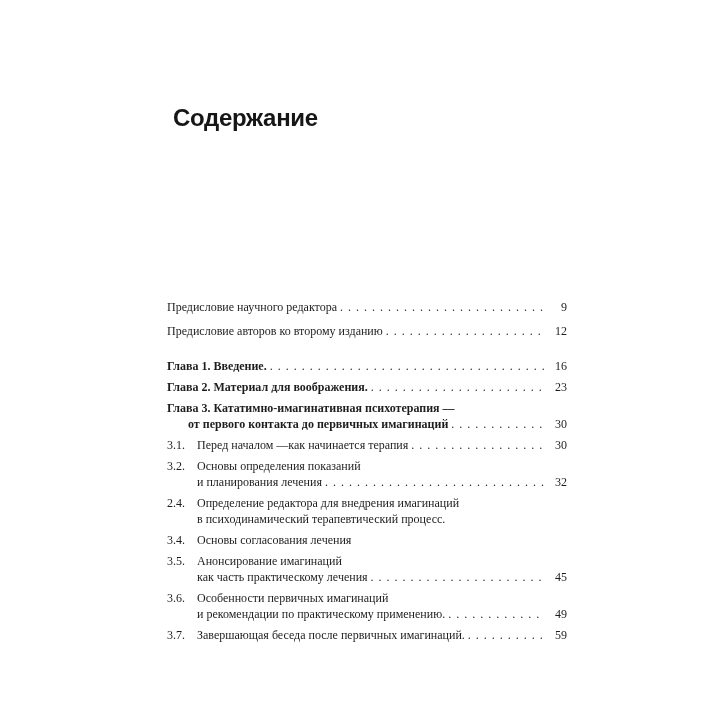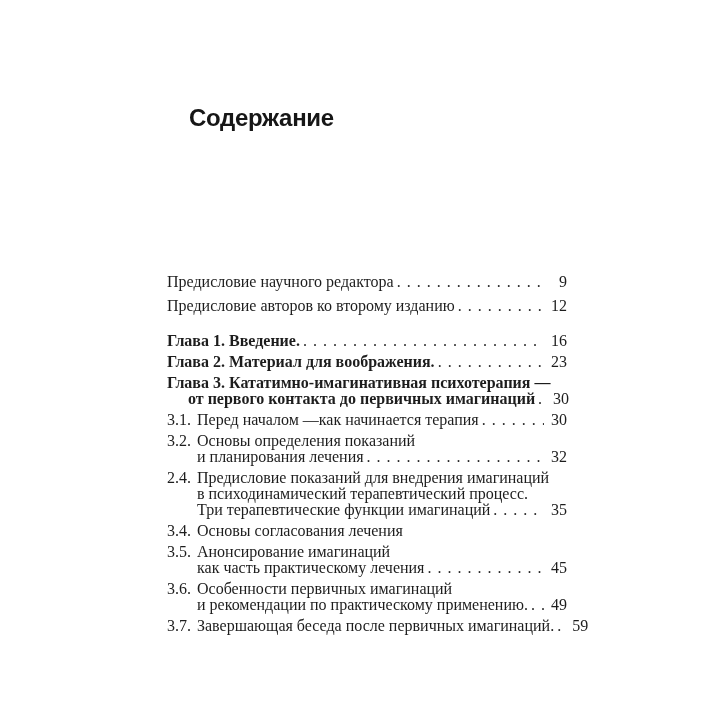--- a/index.html
+++ b/index.html
@@ -11,35 +11,35 @@
     position: relative;
     width: 720px;
     height: 720px;
     background: #ffffff;
     overflow: hidden;
     font-family: "Liberation Serif", serif;
     color: #1d1d1d;
   }
   .title {
     position: absolute;
-    left: 189px;
+    left: 173px;
     top: 104px;
     margin: 0;
     font-family: "Liberation Sans", sans-serif;
     font-weight: 700;
     font-size: 24px;
     letter-spacing: -0.3px;
     color: #161616;
   }
   .toc {
     position: absolute;
     left: 167px;
-    top: 274px;
+    top: 299px;
     width: 400px;
-    font-size: 16px;
+    font-size: 12px;
     line-height: 16px;
     color: #1d1d1d;
   }
   .entry {
     position: relative;
     margin-bottom: 5px;
   }
   .entry.plain { margin-bottom: 8px; }
   .entry.gap { margin-top: 19px; }
   .entry.numbered { padding-left: 30px; }
@@ -132,27 +132,22 @@
         <span class="num txt">3.2.</span>
         <div class="line"><span class="txt">Основы определения показаний</span></div>
         <div class="line last">
           <span class="txt">и планирования лечения</span>
           <span class="leader"></span>
           <span class="pg">32</span>
         </div>
       </div>
       <div class="entry numbered">
         <span class="num txt">2.4.</span>
-        <div class="line"><span class="txt">Предисловие показаний для внедрения имагинаций</span></div>
+        <div class="line"><span class="txt">Определение редактора для внедрения имагинаций</span></div>
         <div class="line"><span class="txt">в психодинамический терапевтический процесс.</span></div>
-        <div class="line last">
-          <span class="txt">Три терапевтические функции имагинаций</span>
-          <span class="leader"></span>
-          <span class="pg">35</span>
-        </div>
       </div>
       <div class="entry numbered">
         <span class="num txt">3.4.</span>
         <div class="line"><span class="txt">Основы согласования лечения</span></div>
       </div>
       <div class="entry numbered">
         <span class="num txt">3.5.</span>
         <div class="line"><span class="txt">Анонсирование имагинаций</span></div>
         <div class="line last">
           <span class="txt">как часть практическому лечения</span>

